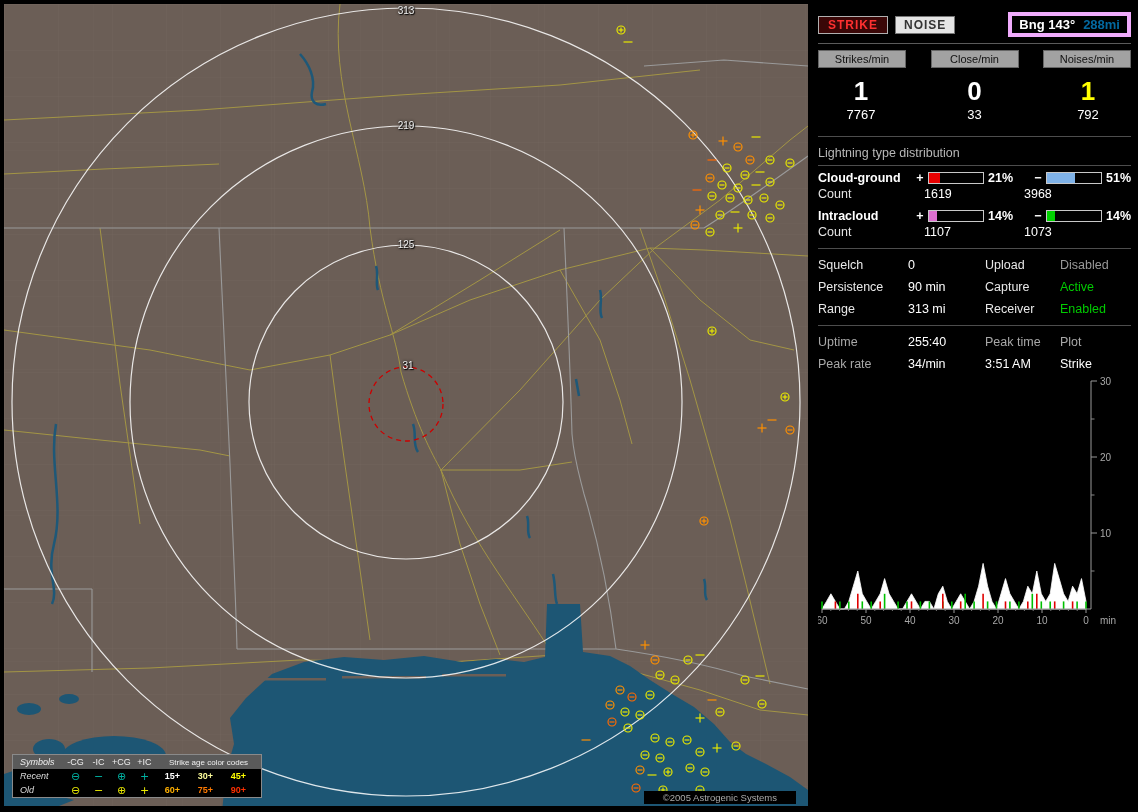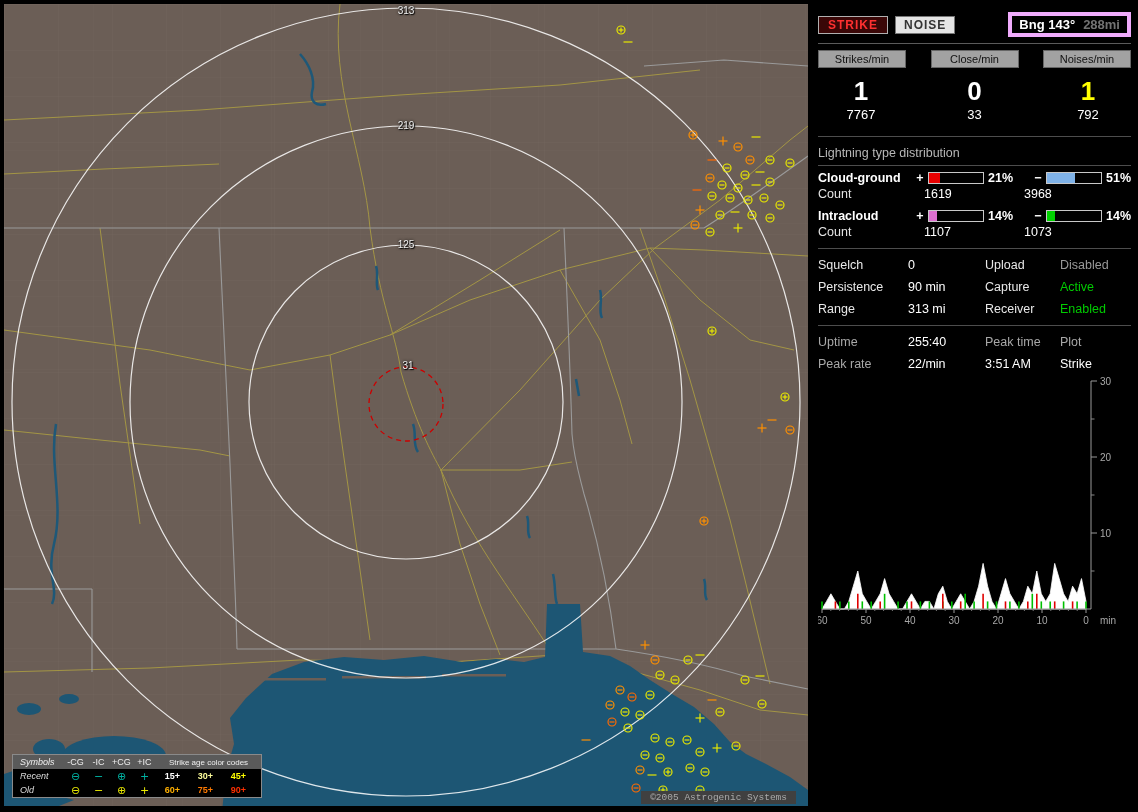--- a/index.html
+++ b/index.html
@@ -19,37 +19,37 @@
   
   .legend{position:absolute;left:8px;bottom:8px;width:248px;background:#000;border:1px solid #8a8a8a;
           font-size:9px;color:#ddd;}
   .legend-row{display:flex;align-items:center;height:14px;}
   .legend-header{background:#5a5a5a;color:#eee;}
   .lg-label{width:44px;padding-left:7px;font-style:italic;}
   .lg-c{width:23px;text-align:center;}
   .lg-sym{font-family:"DejaVu Sans",sans-serif;font-size:11px;line-height:11px;}
   .lg-age-title{flex:1;text-align:center;font-size:8px;}
   .lg-age{width:33px;text-align:center;font-weight:bold;}
-  .copyright{position:absolute;right:12px;bottom:2px;background:#404040;color:#aaa;font-size:9.5px;
-             padding:1px 9px;font-family:Liberation Mono, monospace;}
+  .copyright{position:absolute;right:12px;bottom:2px;background:#000000;color:#aaa;font-size:9.5px;
+             padding:1px 19px;}
 
   
   .panel{position:absolute;left:812px;top:0;width:326px;height:812px;box-sizing:border-box;
          padding:12px 7px 0 6px;color:#fff;font-size:12.5px;background:#000;}
   .hr{border-top:1px solid #4d4d4d;margin:9px 0;}
   .hr-light{border-top:1px solid #5a5a5a;margin:6px 0;}
 
   .top-row{display:flex;align-items:center;}
   .strike-btn{display:inline-block;background:#3a0707;color:#ff3030;border:1px solid #b0b0b0;
               font-weight:bold;font-size:12px;padding:1px 9px;letter-spacing:1px;}
   .noise-btn{display:inline-block;background:#e5e5e5;color:#333;border:1px solid #777;
              font-weight:bold;font-size:12px;padding:1px 8px;margin-left:7px;letter-spacing:1px;}
   .bng-box{margin-left:auto;border:4px solid #f0abfc;background:#000;padding:1px 7px;font-size:13px;
            font-weight:bold;display:flex;gap:8px;}
-  .bng-dist{color:#737373;}
+  .bng-dist{color:#0369a1;}
 
   .triple{display:flex;justify-content:space-between;}
   .rate-btn{width:86px;text-align:center;background:#a2a2a2;color:#111;border:1px solid #666;
             font-size:11px;padding:2px 0;}
   .cell3{width:86px;text-align:center;}
   .big-num{font-size:26px;font-weight:bold;line-height:1;}
   .tot-label{color:#e4e4e4;font-size:12.5px;}
   .tot-value{color:#fff;font-size:13px;margin-top:3px;}
 
   .dist-title{color:#b8b8b8;font-size:12.5px;margin:2px 0 0 0;}
@@ -593,21 +593,21 @@
 
     <div class="hr"></div>
 
     <div class="kv-grid">
       <span class="lbl-dim">Uptime</span>
       <span>255:40</span>
       <span class="lbl-dim">Peak time</span>
       <span class="lbl-dim">Plot</span>
 
       <span class="lbl-dim">Peak rate</span>
-      <span>22/min</span>
+      <span>34/min</span>
       <span>3:51 AM</span>
       <span>Strike</span>
     </div>
 
 
     <svg id="trend-svg" width="312" height="252" viewBox="0 0 312 252" font-family="Liberation Sans, sans-serif">
         <path d="M4 232 L4.0 232.0 L8.5 224.4 L12.9 216.8 L17.4 224.4 L21.9 232.0 L26.4 232.0 L30.8 224.4 L35.3 209.2 L39.8 194.0 L44.3 216.8 L48.7 224.4 L53.2 232.0 L57.7 224.4 L62.2 216.8 L66.6 201.6 L71.1 216.8 L75.6 224.4 L80.1 232.0 L84.5 232.0 L89.0 224.4 L93.5 216.8 L98.0 224.4 L102.4 232.0 L106.9 224.4 L111.4 224.4 L115.9 232.0 L120.3 216.8 L124.8 209.2 L129.3 224.4 L133.8 232.0 L138.2 224.4 L142.7 216.8 L147.2 224.4 L151.7 232.0 L156.1 224.4 L160.6 209.2 L165.1 186.4 L169.6 209.2 L174.0 224.4 L178.5 232.0 L183.0 216.8 L187.5 201.6 L191.9 216.8 L196.4 224.4 L200.9 232.0 L205.4 224.4 L209.8 209.2 L214.3 216.8 L218.8 194.0 L223.3 216.8 L227.7 224.4 L232.2 216.8 L236.7 186.4 L241.2 201.6 L245.6 216.8 L250.1 224.4 L254.6 209.2 L259.1 216.8 L263.5 201.6 L268.0 224.4 L268 232 Z" fill="#ffffff" stroke="#ffffff" stroke-width="0.8"></path>
         <line x1="4.0" y1="232" x2="4.0" y2="224.4" stroke="#00c000" stroke-width="1.6"></line>
         <line x1="21.9" y1="232" x2="21.9" y2="224.4" stroke="#00c000" stroke-width="1.6"></line>
         <line x1="30.8" y1="232" x2="30.8" y2="224.4" stroke="#00c000" stroke-width="1.6"></line>

